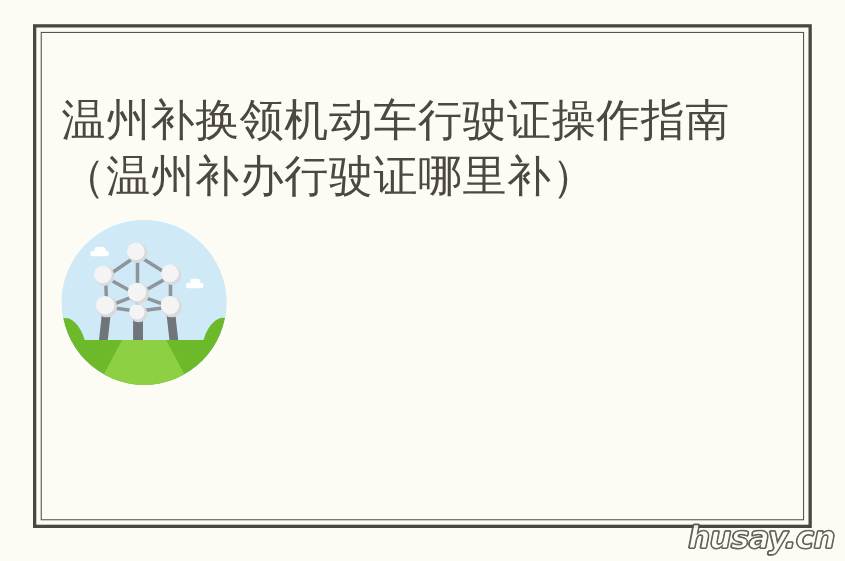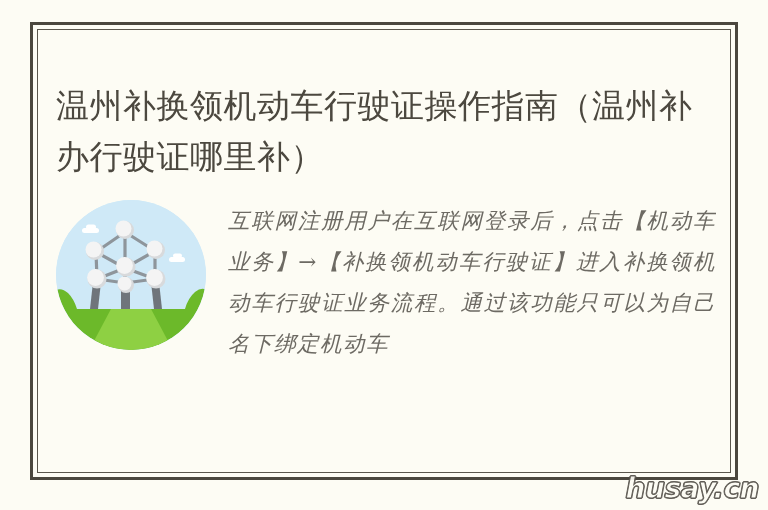--- a/index.html
+++ b/index.html
@@ -44,21 +44,21 @@
     height: 442px;
     overflow: hidden;
     box-sizing: border-box;
   }
 
   #article-title {
     position: absolute;
     left: 18px;
     top: 28px;
     width: 640px;
-    font-size: 33px;
+    font-size: 40px;
     line-height: 51px;
     letter-spacing: 0.5px;
     color: #4c483f;
     font-weight: 400;
     font-family: "Liberation Sans", "DejaVu Sans", sans-serif;
     white-space: pre-line;
   }
 
   #article-body-row {
     position: absolute;
@@ -212,18 +212,17 @@
             <circle cx="100" cy="79" r="9.5" fill="#d8dadc"></circle>
             <circle cx="98.5" cy="77.5" r="8.4" fill="#f4f4f4"></circle>
 
             <circle cx="70" cy="85" r="8" fill="#d8dadc"></circle>
             <circle cx="68.5" cy="83.5" r="7" fill="#f4f4f4"></circle>
           </g>
         </g>
       </svg>
     </div>
 
-    <div id="article-body-text">互联网注册用户在互联网登录后，点击【机动车业务】→【补换领机动车行驶证】进入补换领机动车行驶证业务流程。通过该功能只可以为自己名下绑定机动车</div>
 
   </div>
 </div>
 
 <div id="watermark">husay.cn</div>
 
 </body></html>

